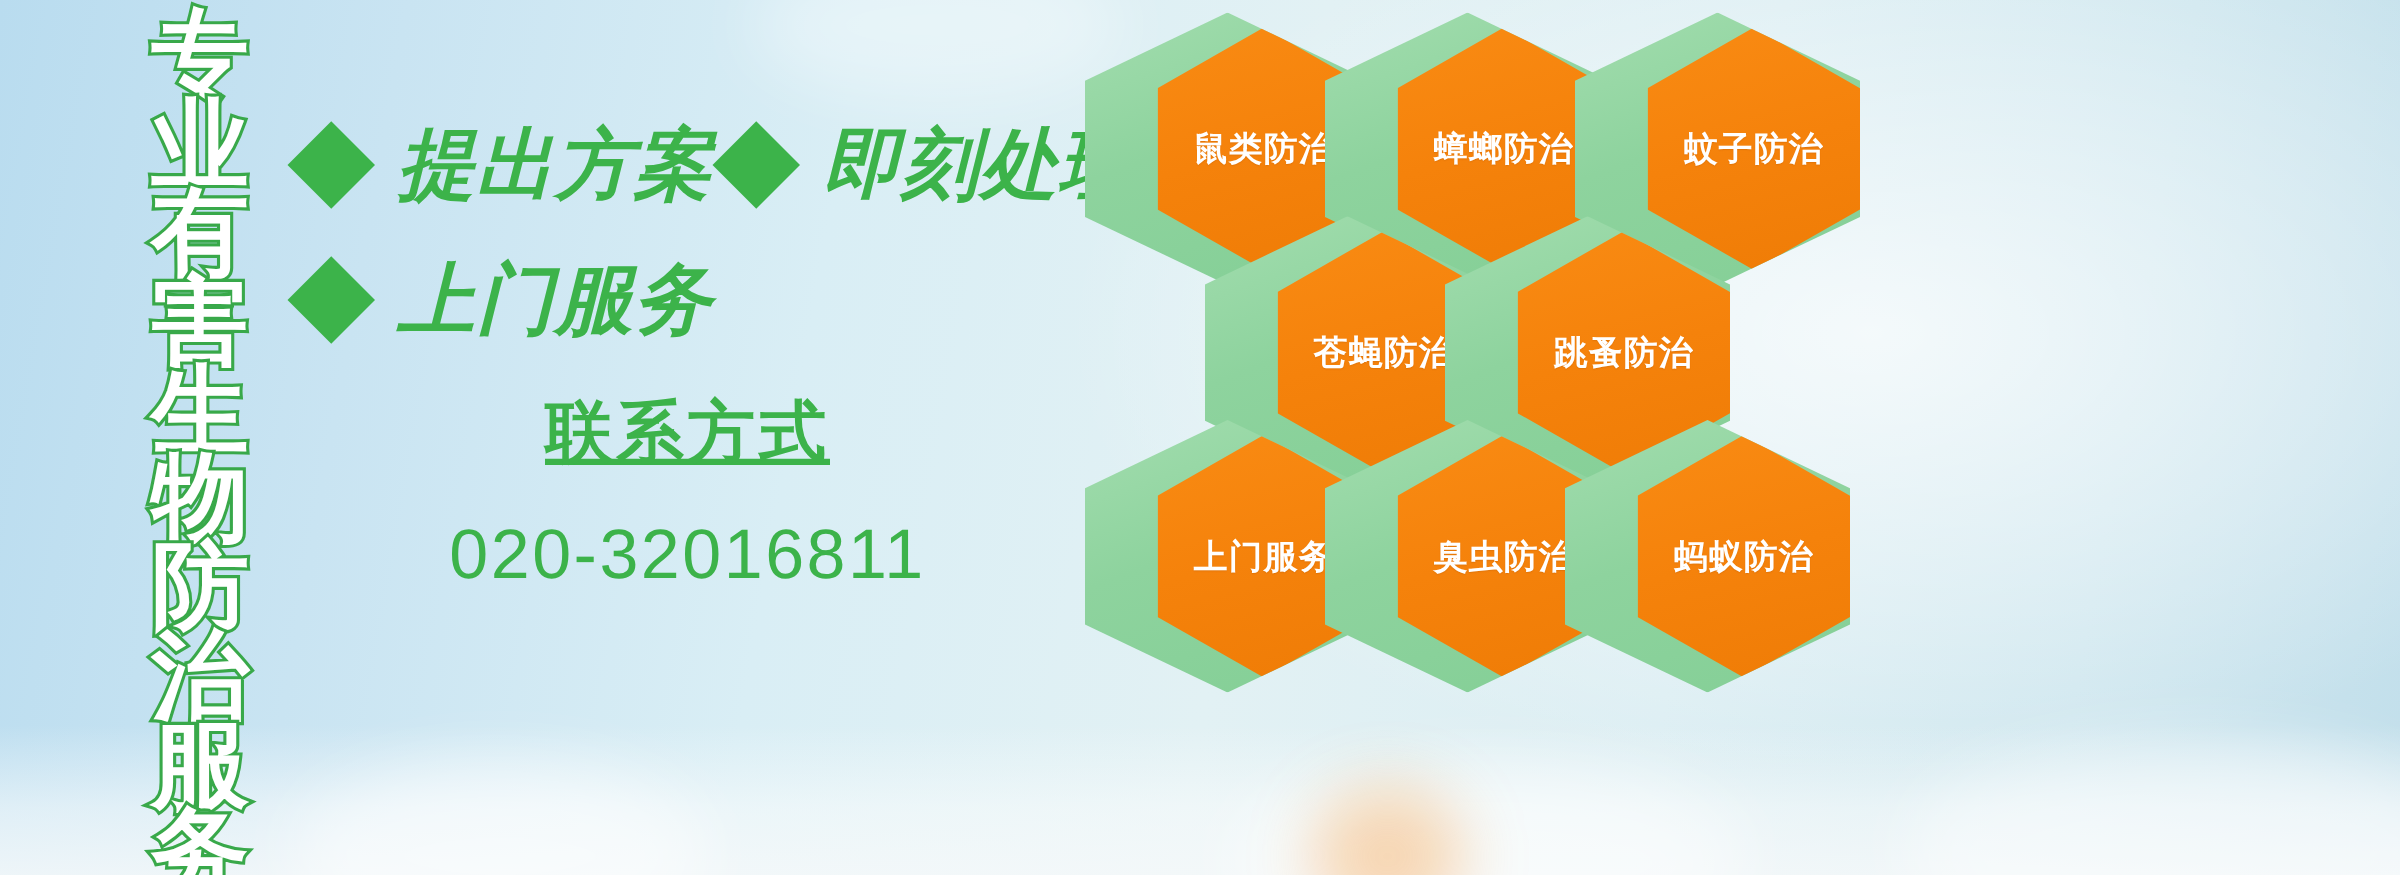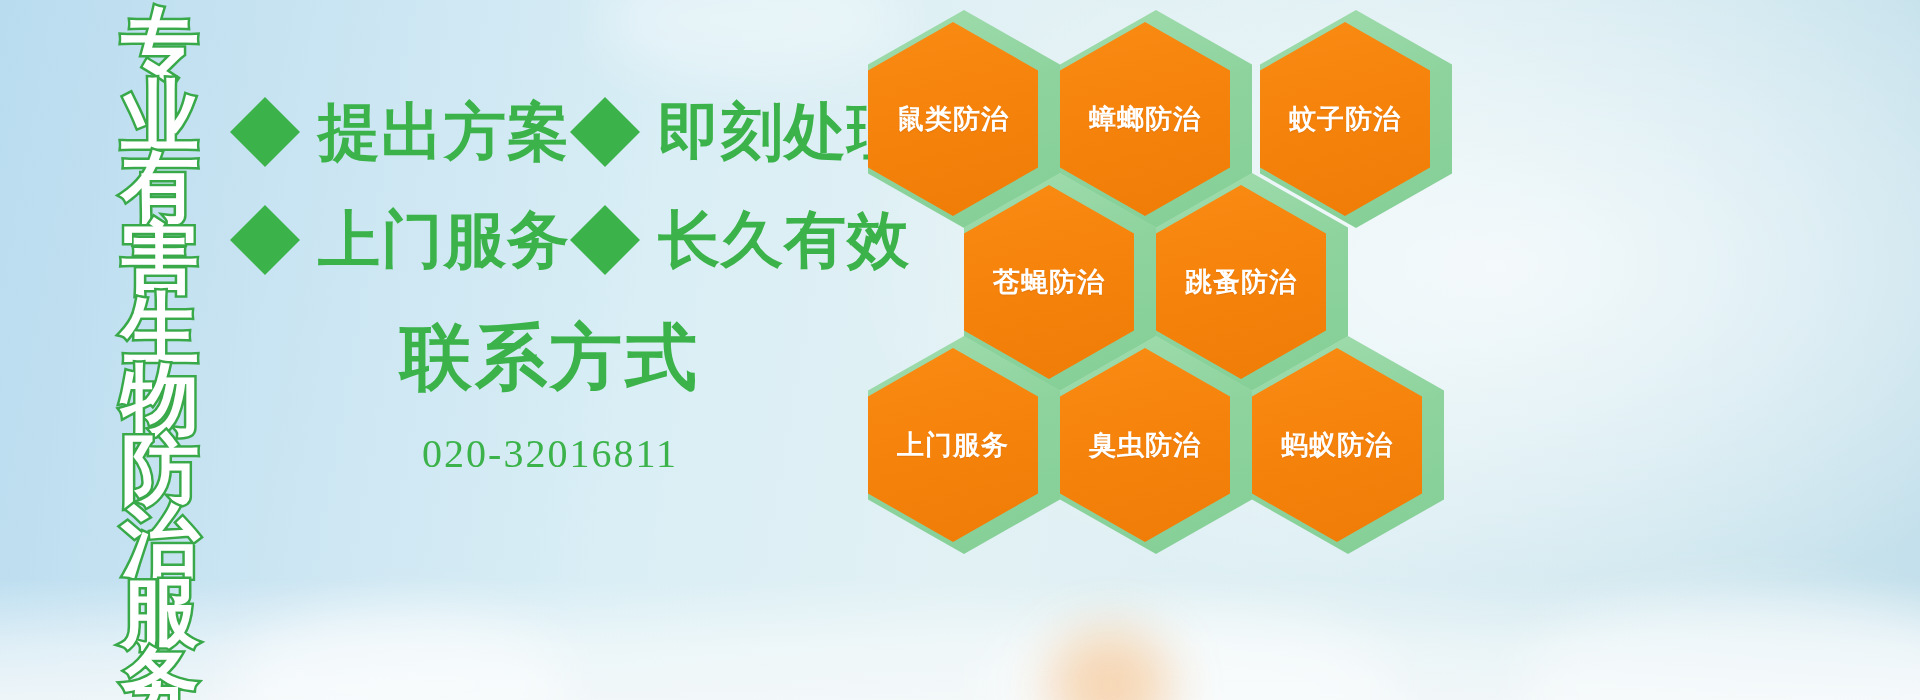--- a/index.html
+++ b/index.html
@@ -71,20 +71,21 @@
     font-family: "DejaVu Sans", "Liberation Sans", sans-serif;
     margin-bottom: -4px;
   }
 
   
   #features {
     position: absolute;
     left: 230px;
     top: 78px;
     width: 640px;
+    font-style: italic;
   }
   .feature-row {
     display: flex;
     align-items: center;
     height: 108px;
   }
   .feature-item {
     display: flex;
     align-items: center;
   }
@@ -119,54 +120,56 @@
 
   
   #contact {
     position: absolute;
     left: 290px;
     top: 312px;
     width: 520px;
     text-align: center;
   }
   #contact-title {
-    font-size: 72px;
+    font-size: 54px;
     font-weight: 700;
     color: #3cb34a;
     letter-spacing: 3px;
     line-height: 1.25;
     margin-bottom: 6px;
+    text-decoration: underline;
   }
   .phone {
-    font-size: 40px;
+    font-size: 56px;
     font-weight: 400;
     color: #3cb34a;
     letter-spacing: 2px;
     line-height: 1.32;
-    font-family: Liberation Serif, serif;
+    font-family: Liberation Sans, sans-serif;
     margin-top: 26px;
   }
 
   
   #hex-grid {
     position: absolute;
     left: 862px;
     top: 4px;
     width: 600px;
     height: 700px;
   }
   .hex {
     position: absolute;
     width: 192px;
     height: 218px;
     clip-path: polygon(50% 0%, 100% 25%, 100% 75%, 50% 100%, 0% 75%, 0% 25%);
     background: linear-gradient(160deg, #a2ddae 0%, #8ed39e 45%, #84cf96 100%);
     display: flex;
     align-items: center;
-    justify-content: flex-start;
+    justify-content: flex-end;
+    padding-left: 36px;
   }
   .hex-inner {
     width: 170px;
     height: 194px;
     clip-path: polygon(50% 0%, 100% 25%, 100% 75%, 50% 100%, 0% 75%, 0% 25%);
     background: linear-gradient(165deg, #f98b13 0%, #f5820b 50%, #ef7c06 100%);
     display: flex;
     align-items: center;
     justify-content: center;
   }
@@ -227,24 +230,20 @@
         <span class="feature-label">即刻处理</span>
       </div>
     </div>
 
     <div class="feature-row">
       <div class="feature-item">
         <span class="diamond"></span>
         <span class="feature-label">上门服务</span>
       </div>
       <div class="gap-between"></div>
-      <div class="feature-item">
-        <span class="diamond"></span>
-        <span class="feature-label">长久有效</span>
-      </div>
     </div>
 
   </div>
 
   <div id="contact">
     <div id="contact-title">联系方式</div>
     <div class="phone">020-32016811</div>
   </div>
 
   <div id="hex-grid">

